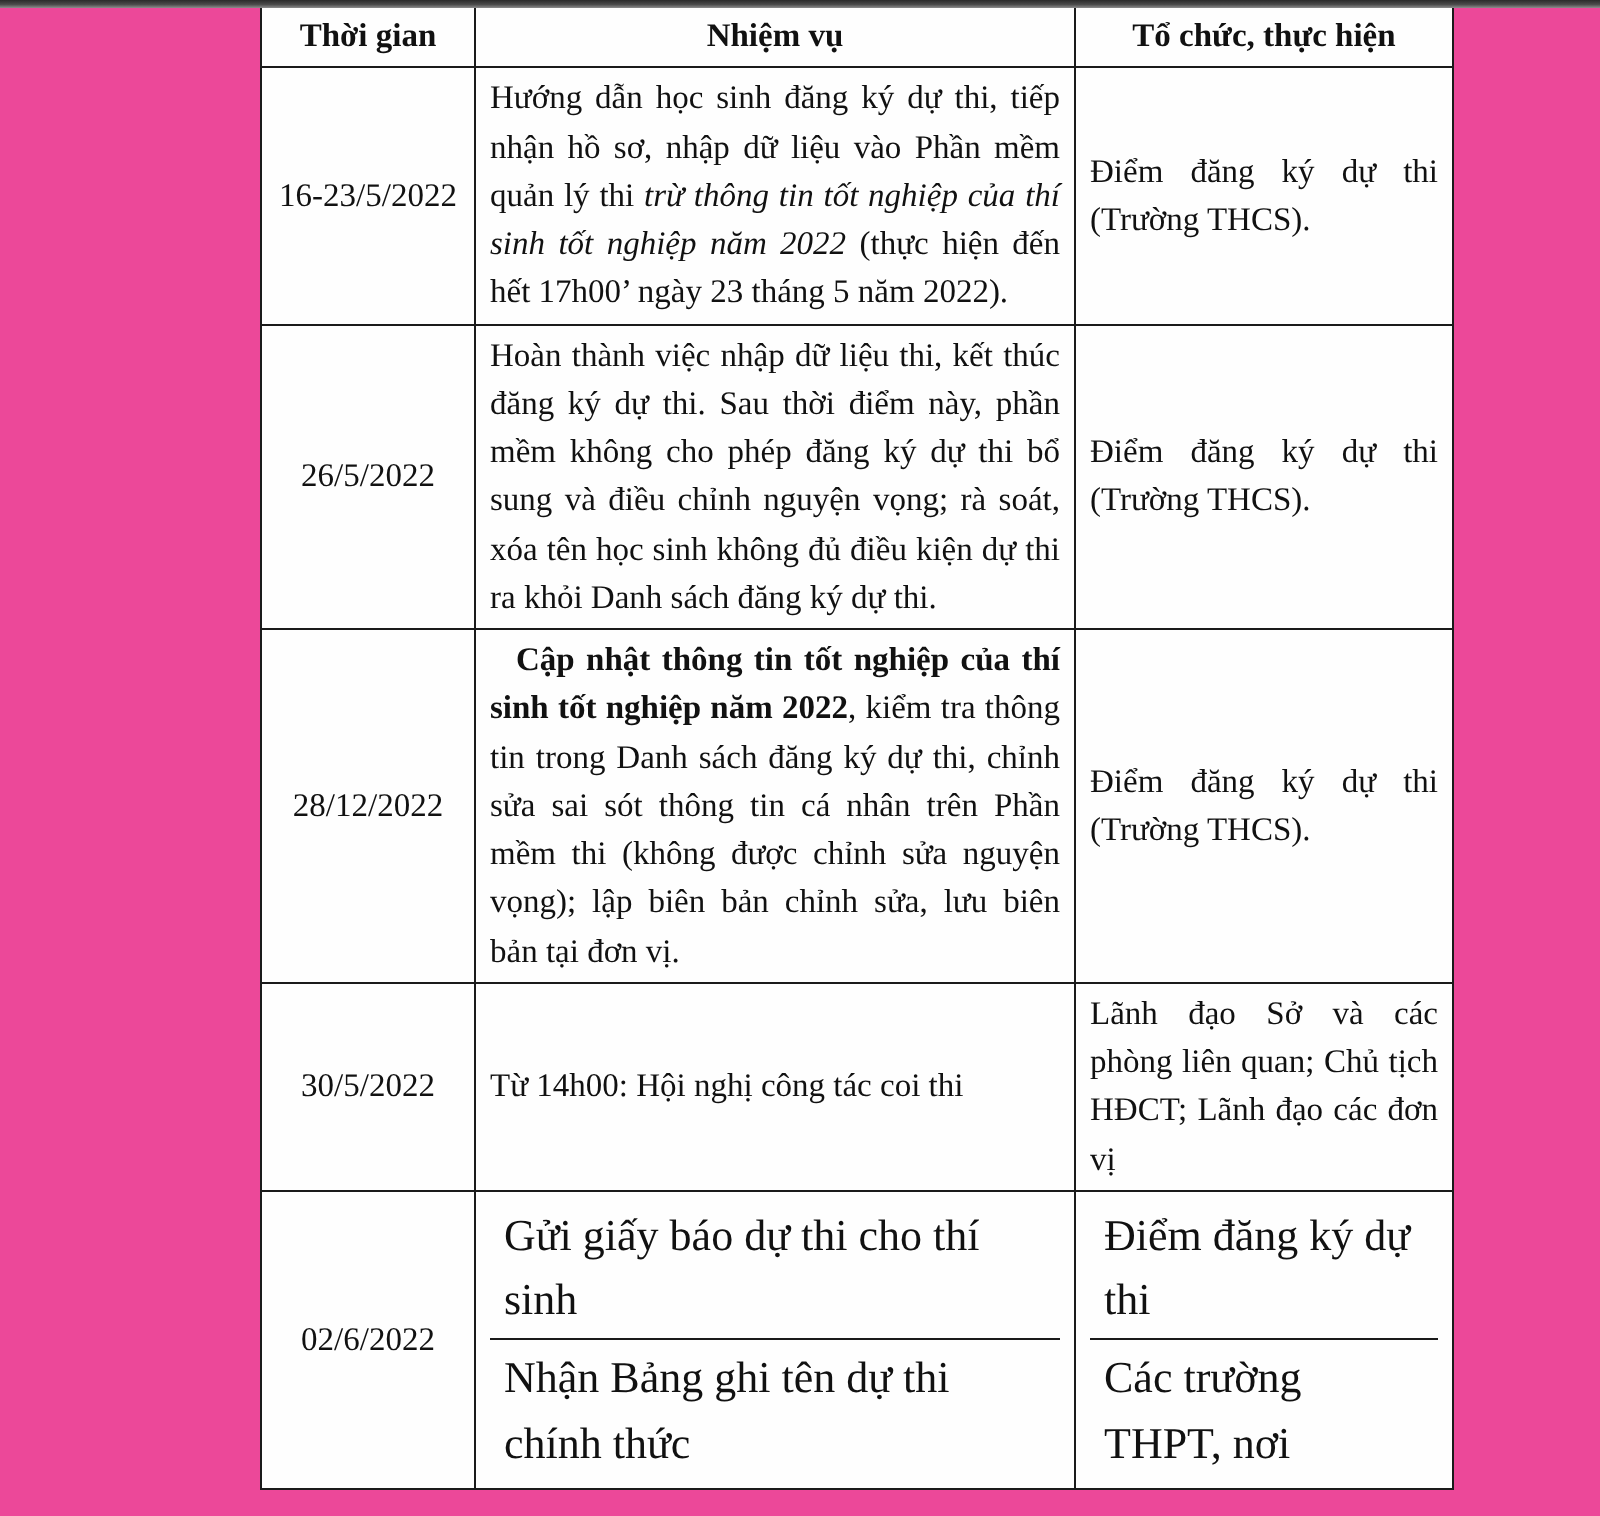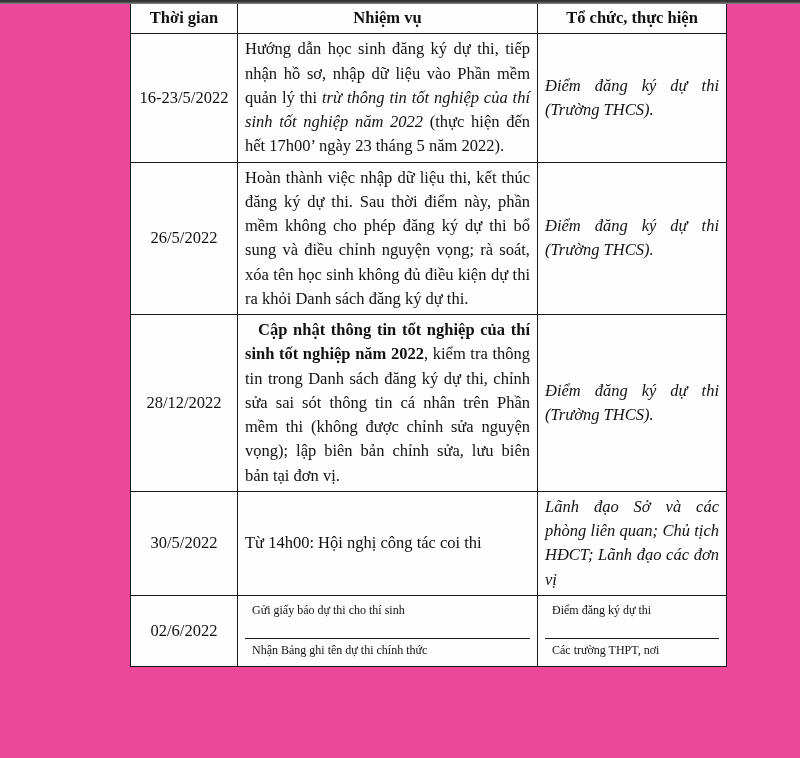--- a/index.html
+++ b/index.html
@@ -75,42 +75,40 @@
 
   td.task-cell {
     text-align: justify;
     text-align-last: left;
     hyphens: none;
   }
 
   td.org-cell {
     text-align: justify;
     text-align-last: left;
-    font-style: italic;
   }
 
   
   td.plain {
     text-align: center;
     text-align-last: left;
   }
 
   .em  { font-style: italic; }
   .strong { font-weight: bold; margin-left: 13px; }
   td.nested-host {
     padding: 0;
   }
   td.nested-host .sub {
     padding: 3px 7px;
-    font-size: 12px;
+    font-size: 22px;
     line-height: 1.47;
   }
   td.nested-host .sub.divider {
     border-top: 1.4px solid #1a1a1a;
-    margin-top: 16px;
   }
 </style>
 </head>
 <body>
 
 <div id="page">
 
   <div id="scan-top-band"></div>
 
   <table id="schedule-table">

